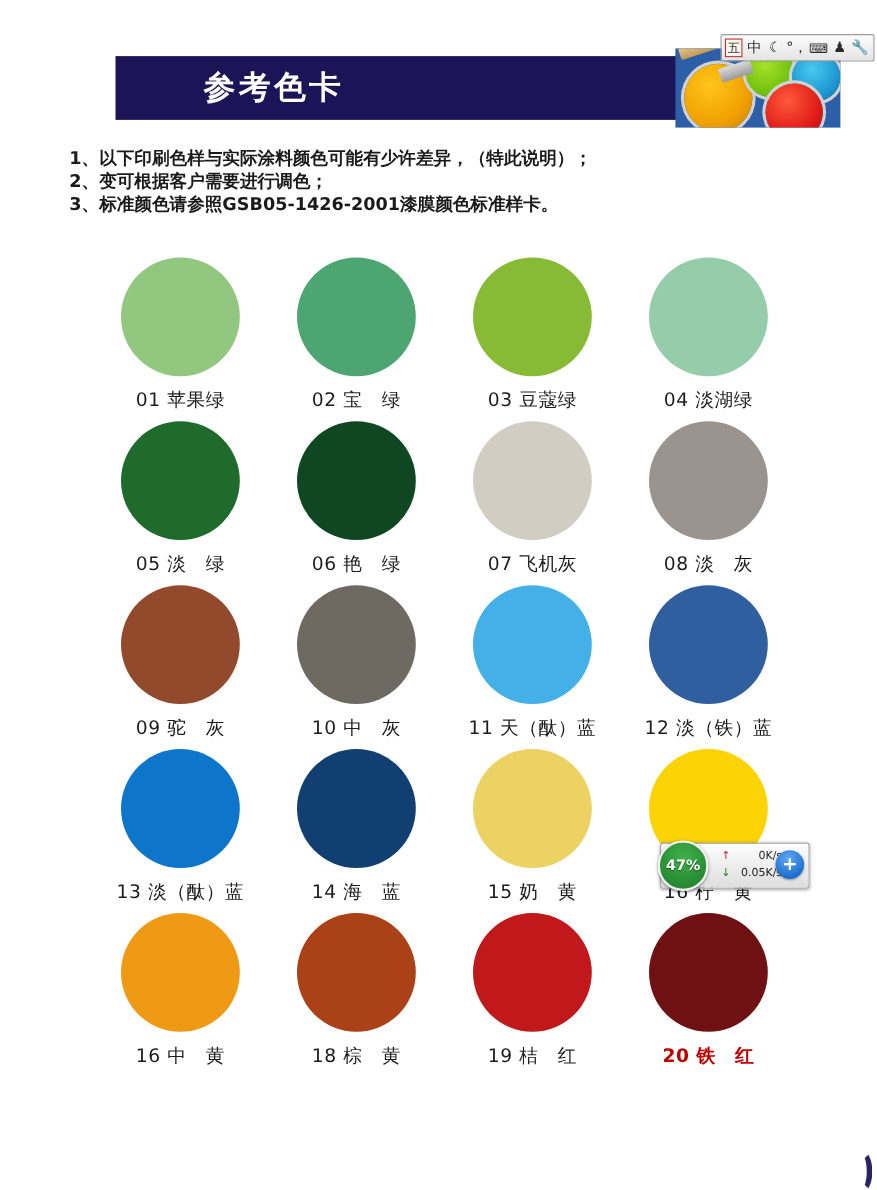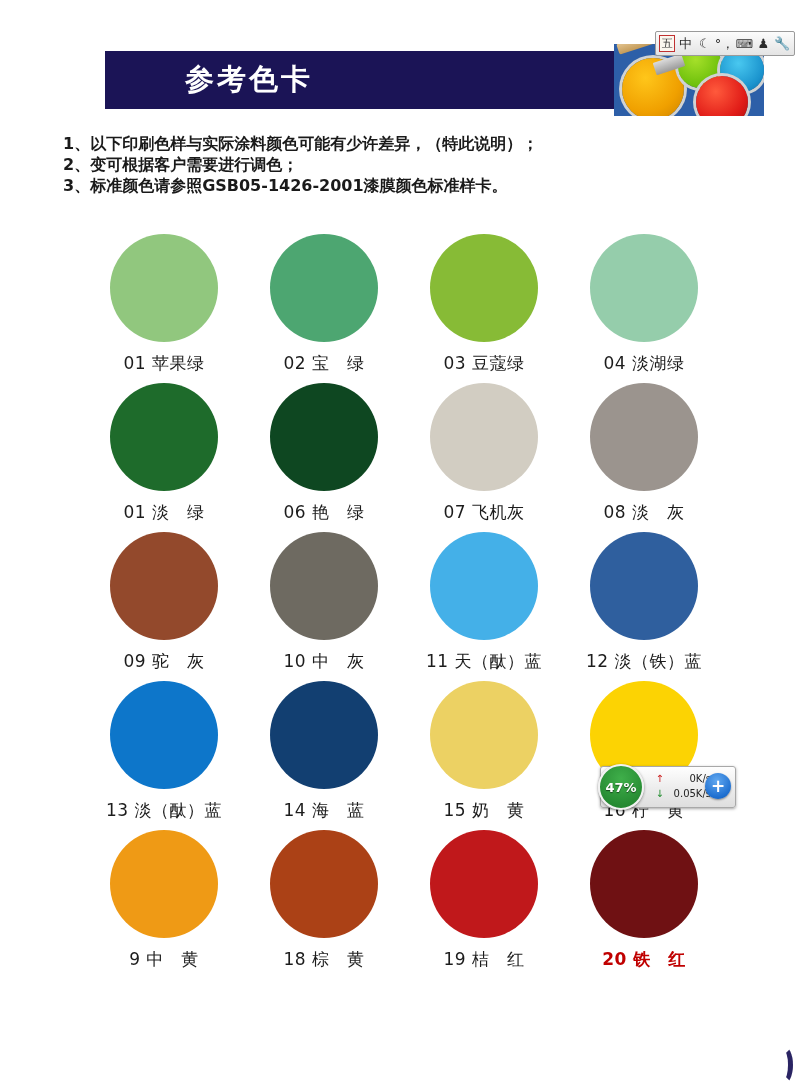--- a/index.html
+++ b/index.html
@@ -337,21 +337,21 @@
       <div class="swatch-cell">
         <div class="swatch-disc" style="background: rgb(135, 187, 54);"></div>
         <div class="swatch-label">03 豆蔻绿</div>
       </div>
       <div class="swatch-cell">
         <div class="swatch-disc" style="background: rgb(149, 205, 171);"></div>
         <div class="swatch-label">04 淡湖绿</div>
       </div>
       <div class="swatch-cell">
         <div class="swatch-disc" style="background: rgb(30, 107, 43);"></div>
-        <div class="swatch-label">01 淡　绿</div>
+        <div class="swatch-label">05 淡　绿</div>
       </div>
       <div class="swatch-cell">
         <div class="swatch-disc" style="background: rgb(14, 71, 33);"></div>
         <div class="swatch-label">06 艳　绿</div>
       </div>
       <div class="swatch-cell">
         <div class="swatch-disc" style="background: rgb(210, 205, 194);"></div>
         <div class="swatch-label">07 飞机灰</div>
       </div>
       <div class="swatch-cell">
@@ -385,21 +385,21 @@
       <div class="swatch-cell">
         <div class="swatch-disc" style="background: rgb(236, 209, 99);"></div>
         <div class="swatch-label">15 奶　黄</div>
       </div>
       <div class="swatch-cell">
         <div class="swatch-disc" style="background: rgb(252, 211, 3);"></div>
         <div class="swatch-label">16 柠　黄</div>
       </div>
       <div class="swatch-cell">
         <div class="swatch-disc" style="background: rgb(239, 154, 21);"></div>
-        <div class="swatch-label">9 中　黄</div>
+        <div class="swatch-label">16 中　黄</div>
       </div>
       <div class="swatch-cell">
         <div class="swatch-disc" style="background: rgb(171, 65, 22);"></div>
         <div class="swatch-label">18 棕　黄</div>
       </div>
       <div class="swatch-cell">
         <div class="swatch-disc" style="background: rgb(192, 24, 27);"></div>
         <div class="swatch-label">19 桔　红</div>
       </div>
       <div class="swatch-cell">

